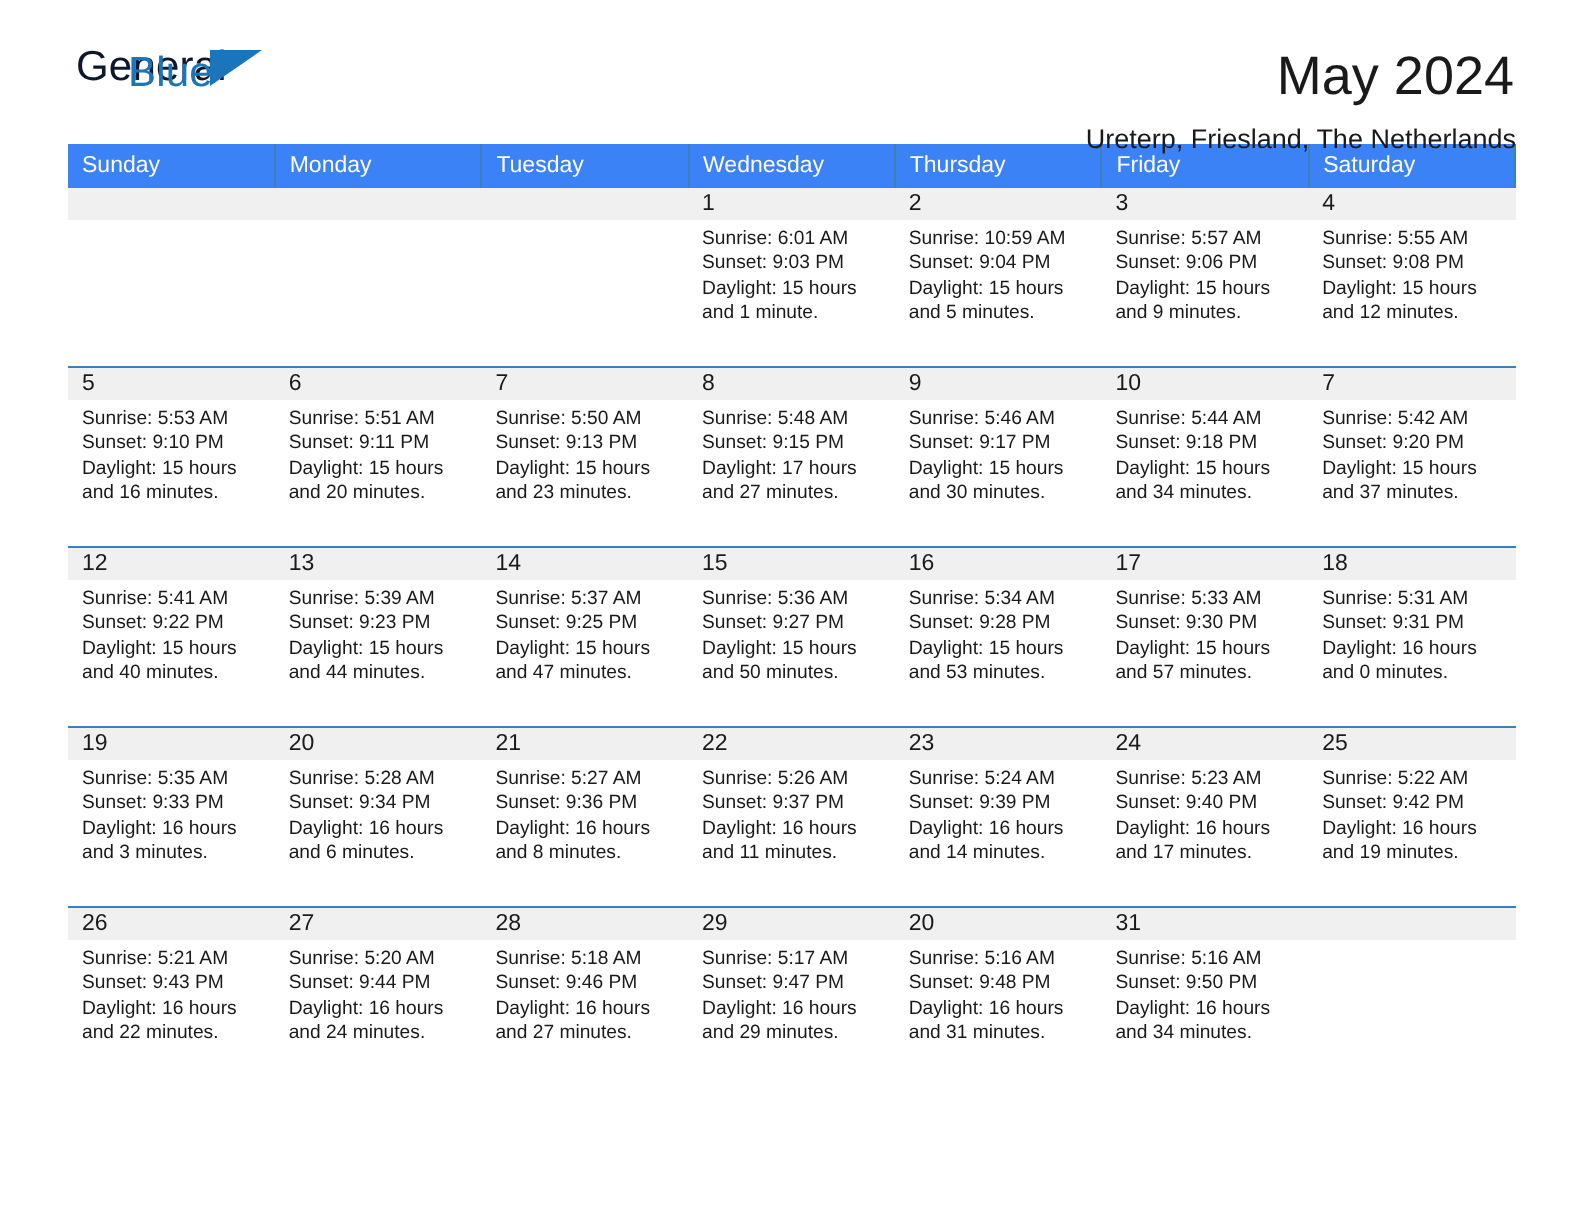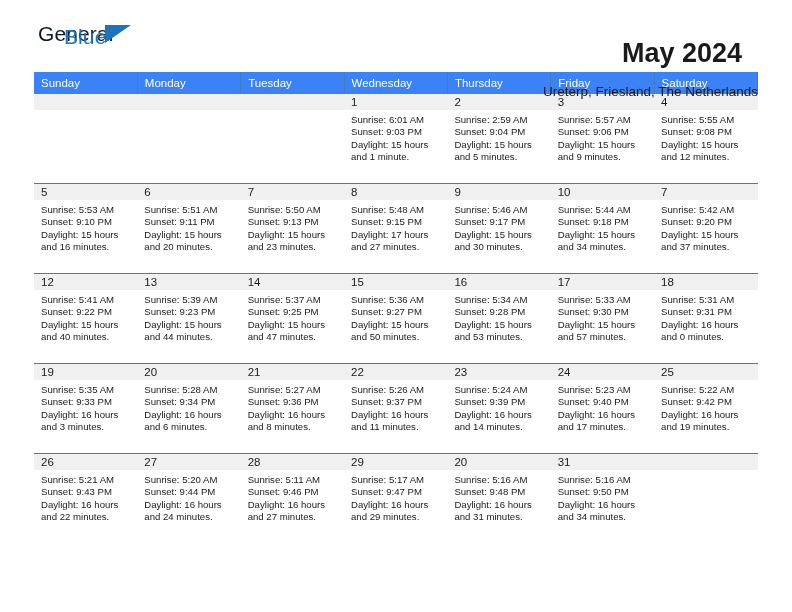--- a/index.html
+++ b/index.html
@@ -62,22 +62,22 @@
     border-bottom: 18px solid transparent;
   }
   .titles {
     text-align: right;
     padding-top: 0px;
   }
   .cal-title {
     font-size: 27px;
     color: #1a1a1a;
     line-height: 30px;
-    font-weight: bold;
-    margin: 16px;
+    font-weight: normal;
+    margin: 1px;
   }
   .cal-sub {
     font-size: 13.5px;
     color: #1a1a1a;
     margin-top: 9px;
     line-height: 16px;
   }
 
   
   .cal {
@@ -176,21 +176,21 @@
             <div class="daynum">1</div>
             <div class="info">
               <div>Sunrise: 6:01 AM</div>
               <div>Sunset: 9:03 PM</div>
               <div class="wrap">Daylight: 15 hours and 1 minute.</div>
             </div>
           </td>
           <td>
             <div class="daynum">2</div>
             <div class="info">
-              <div>Sunrise: 2:59 AM</div>
+              <div>Sunrise: 10:59 AM</div>
               <div>Sunset: 9:04 PM</div>
               <div class="wrap">Daylight: 15 hours and 5 minutes.</div>
             </div>
           </td>
           <td>
             <div class="daynum">3</div>
             <div class="info">
               <div>Sunrise: 5:57 AM</div>
               <div>Sunset: 9:06 PM</div>
               <div class="wrap">Daylight: 15 hours and 9 minutes.</div>
@@ -392,21 +392,21 @@
             <div class="daynum">27</div>
             <div class="info">
               <div>Sunrise: 5:20 AM</div>
               <div>Sunset: 9:44 PM</div>
               <div class="wrap">Daylight: 16 hours and 24 minutes.</div>
             </div>
           </td>
           <td>
             <div class="daynum">28</div>
             <div class="info">
-              <div>Sunrise: 5:11 AM</div>
+              <div>Sunrise: 5:18 AM</div>
               <div>Sunset: 9:46 PM</div>
               <div class="wrap">Daylight: 16 hours and 27 minutes.</div>
             </div>
           </td>
           <td>
             <div class="daynum">29</div>
             <div class="info">
               <div>Sunrise: 5:17 AM</div>
               <div>Sunset: 9:47 PM</div>
               <div class="wrap">Daylight: 16 hours and 29 minutes.</div>

